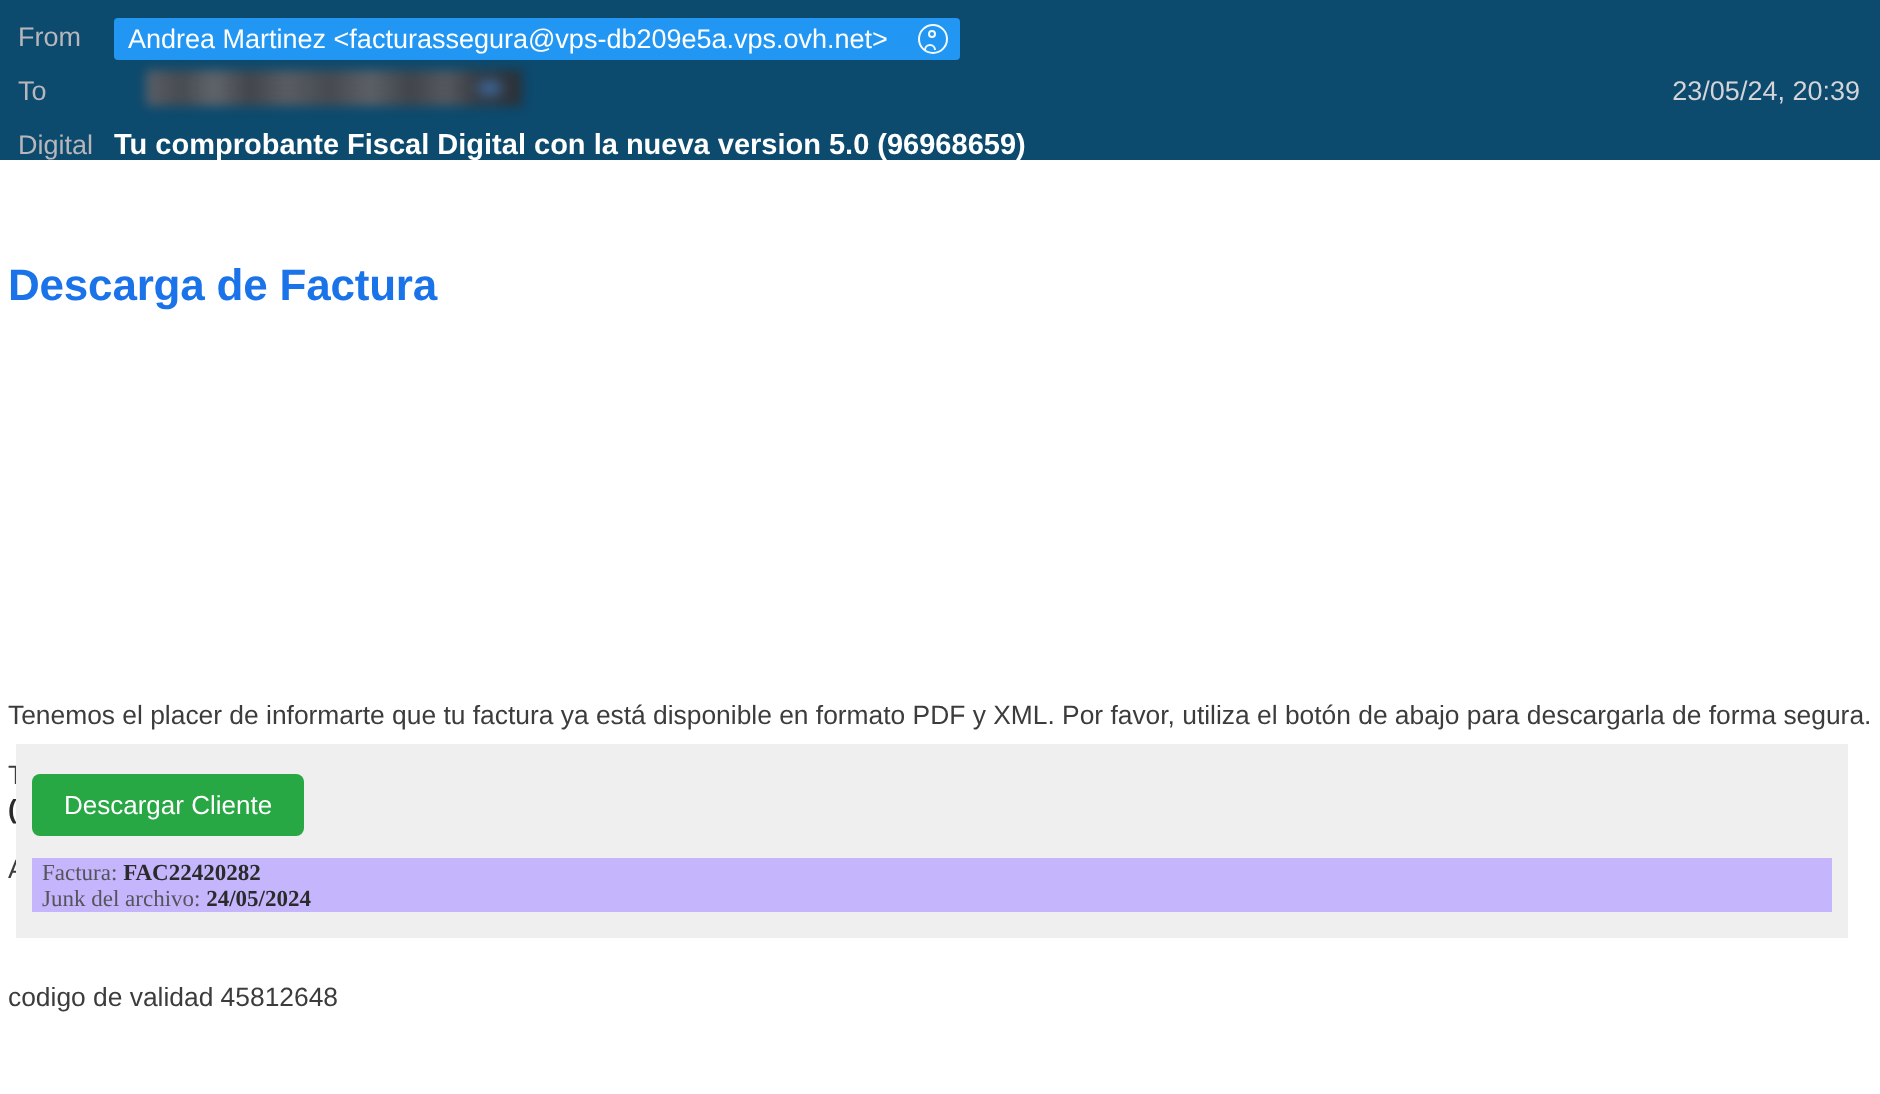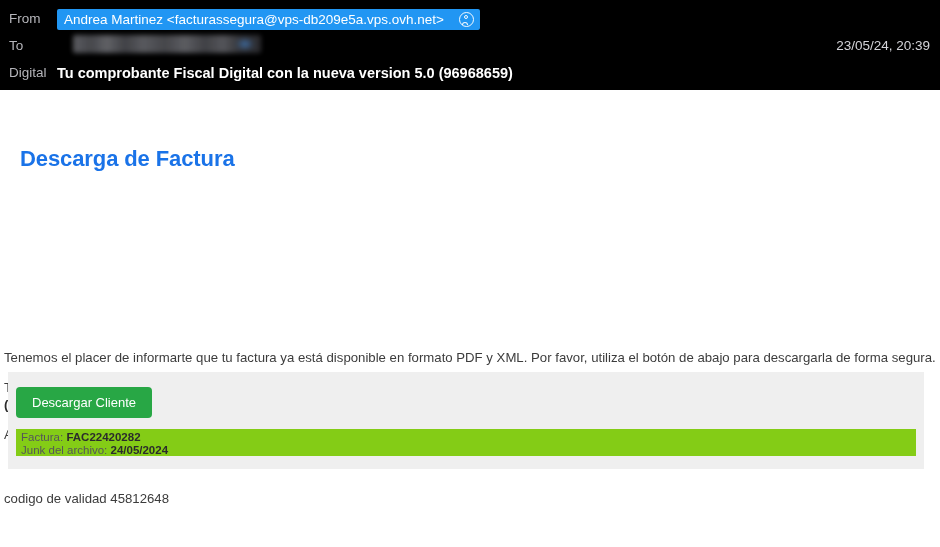--- a/index.html
+++ b/index.html
@@ -62,22 +62,22 @@
     margin-left: 6px;
     margin-right: 2px;
   }
 
   
   .header {
     position: absolute;
     top: 0;
     left: 0;
     width: 940px;
-    height: 90px;
-    background: #000000;
+    height: 80px;
+    background: #0c4a6e;
     box-sizing: border-box;
   }
   .hdr-row {
     position: absolute;
     left: 0;
     width: 940px;
     display: flex;
     align-items: center;
   }
   .hdr-row.r-from { top: 8px; height: 22px; }
@@ -183,21 +183,21 @@
     top: 90px;
     left: 0;
     width: 940px;
     height: 457px;
     background: #ffffff;
     box-sizing: border-box;
     padding: 0 4px;
     overflow: hidden;
   }
   .title {
-    margin: 16px;
+    margin: 0;
     padding: 0;
     position: absolute;
     left: 4px;
     top: 40px;
     color: #1a73e8;
     font-size: 22px;
     font-weight: bold;
     letter-spacing: -0.1px;
   }
   .greet {
@@ -263,26 +263,27 @@
     line-height: 31px;
     cursor: pointer;
     font-family: "Liberation Sans", sans-serif;
   }
   .meta {
     position: absolute;
     left: 8px;
     top: 57px;
     width: 900px;
     height: 27px;
-    background: #84cc16;
+    background: #c4b5fd;
     box-sizing: border-box;
     padding: 2px 5px 0 5px;
     color: #555559;
     font-size: 11.5px;
     line-height: 12.5px;
+    font-family: Liberation Serif, serif;
   }
   .meta div { white-space: nowrap; }
   .meta .b { color: #2b2b2b; }
 
   .footnote {
     position: absolute;
     left: 4px;
     top: 400px;
     color: #3c3c3c;
     font-size: 13.2px;

